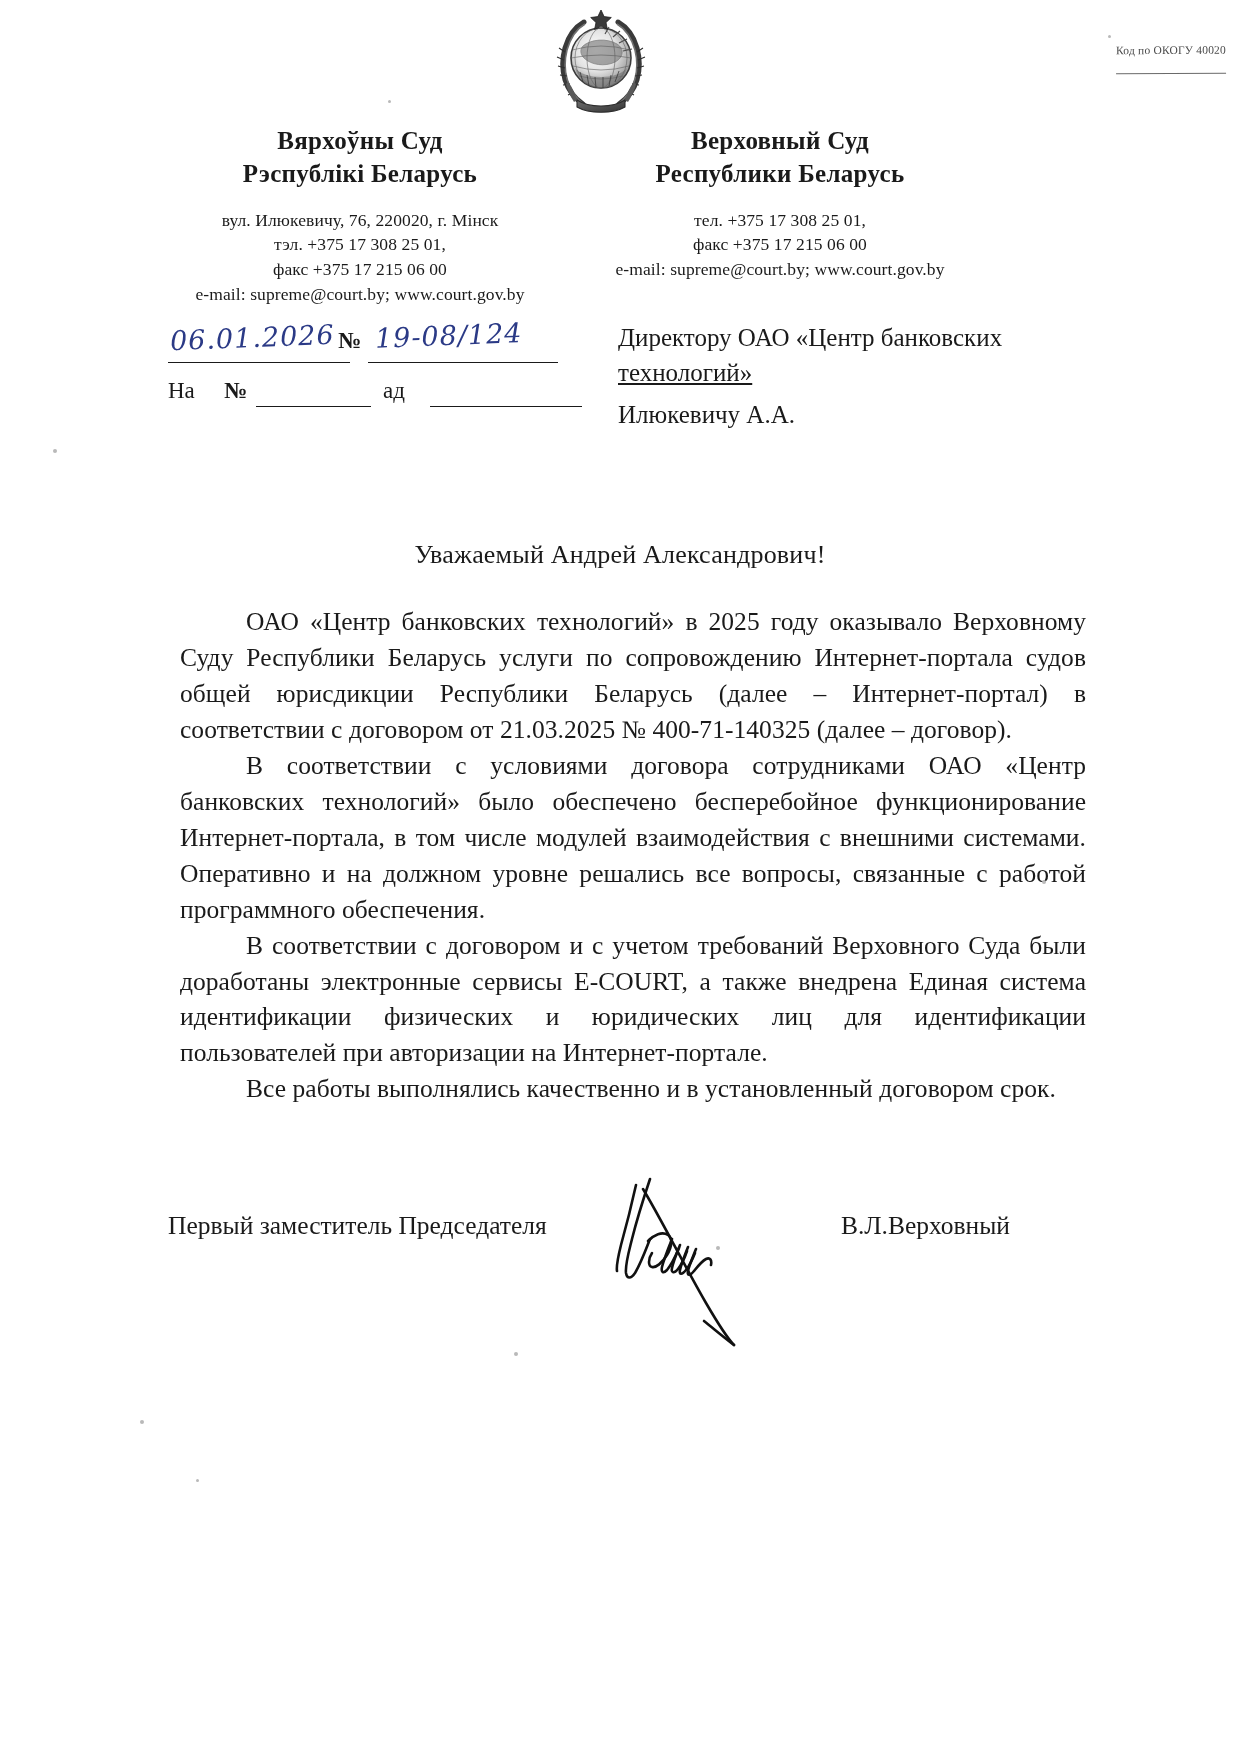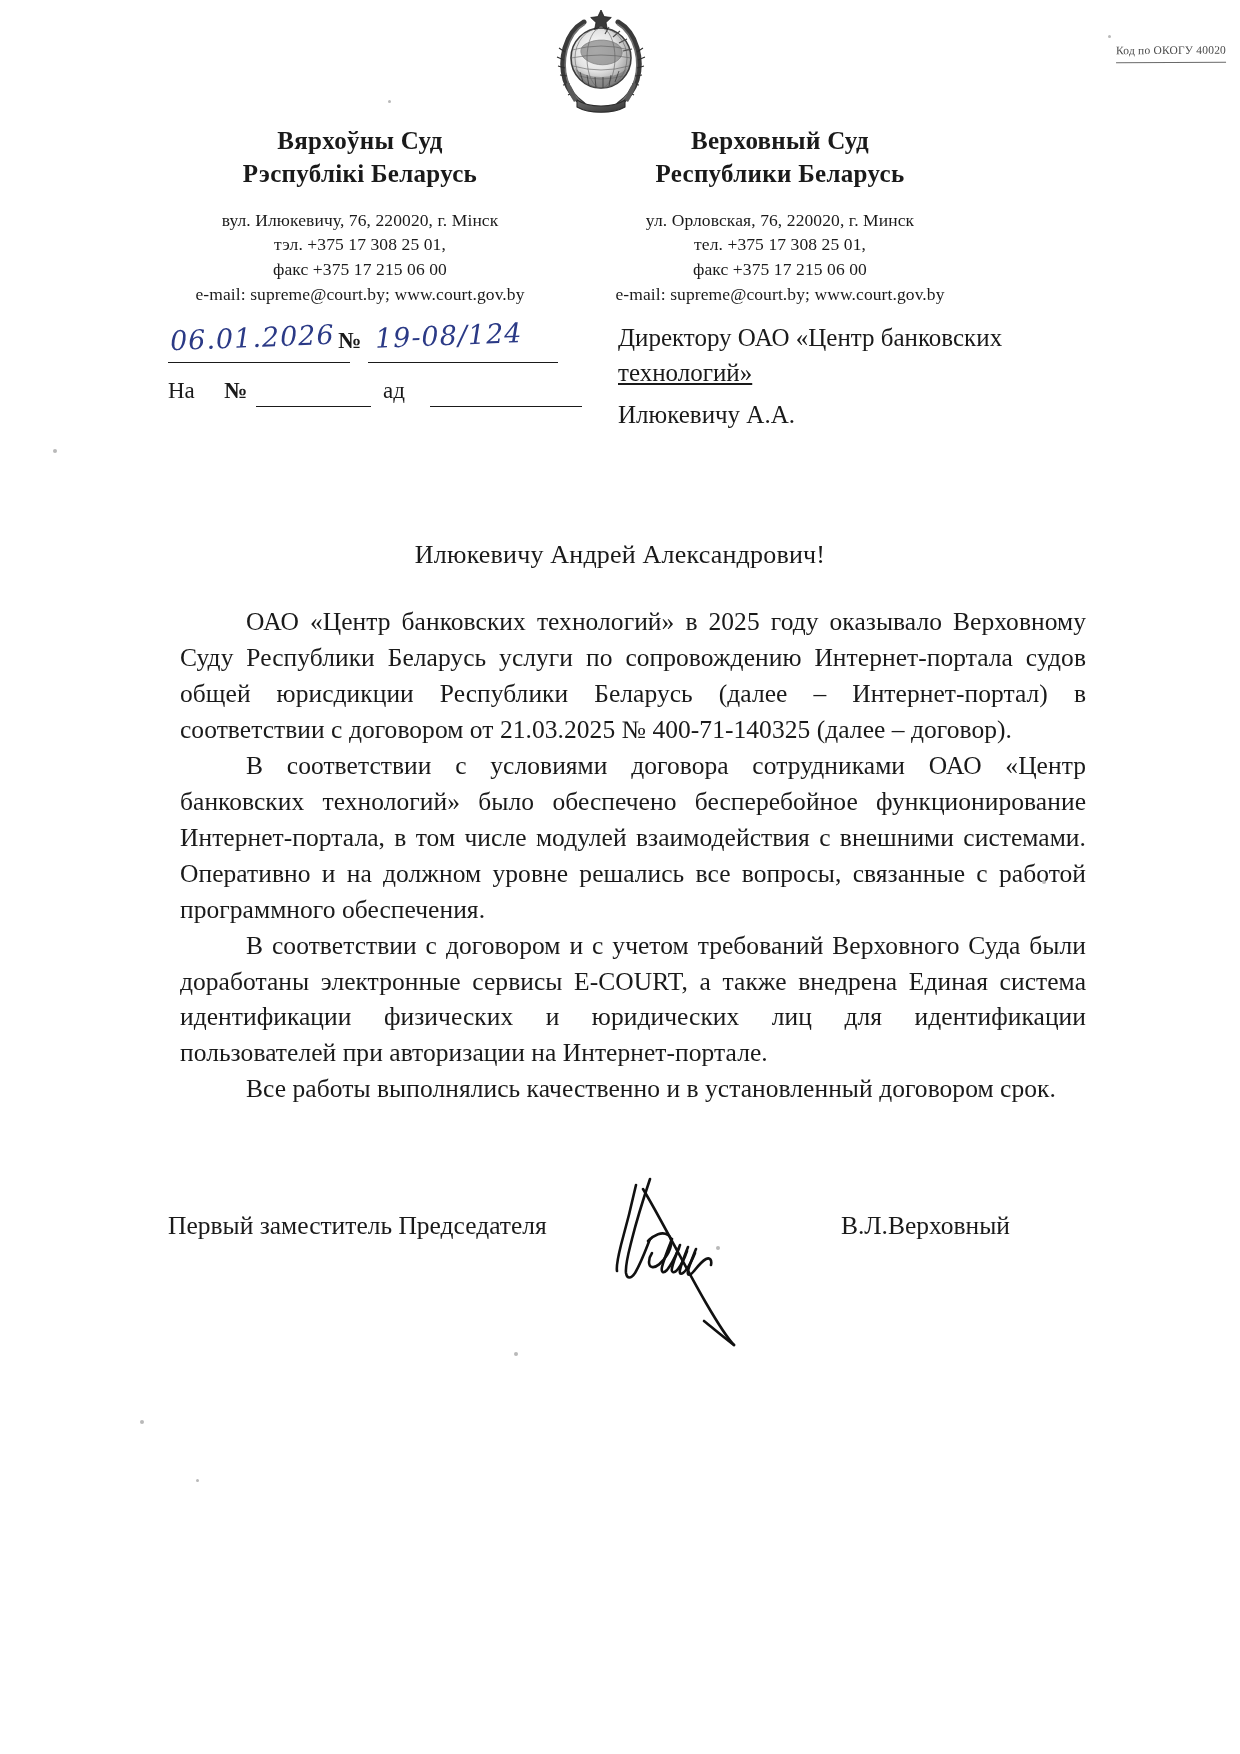--- a/index.html
+++ b/index.html
@@ -33,21 +33,21 @@
 
   
   .okogu {
     position: absolute;
     top: 44px;
     right: 14px;
     font-size: 11.5px;
     letter-spacing: 0.2px;
     color: #4a4a4a;
     border-bottom: 1px solid #6a6a6a;
-    padding-bottom: 6px;
+    padding-bottom: 17px;
     font-family: "Liberation Serif", serif;
     transform: rotate(-0.25deg);
   }
 
   
   .emblem {
     position: absolute;
     left: 553px;
     top: 8px;
     width: 96px;
@@ -268,21 +268,20 @@
         <div>e-mail: supreme@court.by;   www.court.gov.by</div>
       </div>
     </div>
 
     <div class="lh-col right">
       <div class="org-name">
         <div>Верховный Суд</div>
         <div>Республики Беларусь</div>
       </div>
       <div class="contacts">
-        <div>ул. Орловская, 76, 220020, г. Минск</div>
         <div>тел. +375 17 308 25 01,</div>
         <div>факс +375 17 215 06 00</div>
         <div>e-mail: supreme@court.by;   www.court.gov.by</div>
       </div>
     </div>
 
   </div>
 
   <div class="refblock">
 
@@ -306,21 +305,21 @@
     </div>
 
   </div>
 
   <div class="addressee">
     <div>Директору ОАО «Центр банковских</div>
     <div class="line2">технологий»</div>
     <div class="person">Илюкевичу А.А.</div>
   </div>
 
-  <div class="salutation">Илюкевичу Андрей Александрович!</div>
+  <div class="salutation">Уважаемый Андрей Александрович!</div>
 
   <div class="body-text">
     <p>ОАО «Центр банковских технологий» в 2025 году оказывало Верховному Суду Республики Беларусь услуги по сопровождению Интернет-портала судов общей юрисдикции Республики Беларусь (далее – Интернет-портал) в соответствии с договором от 21.03.2025 № 400-71-140325 (далее – договор).</p>
     <p>В соответствии с условиями договора сотрудниками ОАО «Центр банковских технологий» было обеспечено бесперебойное функционирование Интернет-портала, в том числе модулей взаимодействия с внешними системами. Оперативно и на должном уровне решались все вопросы, связанные с работой программного обеспечения.</p>
     <p>В соответствии с договором и с учетом требований Верховного Суда были доработаны электронные сервисы E-COURT, а также внедрена Единая система идентификации физических и юридических лиц для идентификации пользователей при авторизации на Интернет-портале.</p>
     <p>Все работы выполнялись качественно и в установленный договором срок.</p>
   </div>
 
   <div class="sign-row">
     <span class="sign-title">Первый заместитель Председателя</span>

